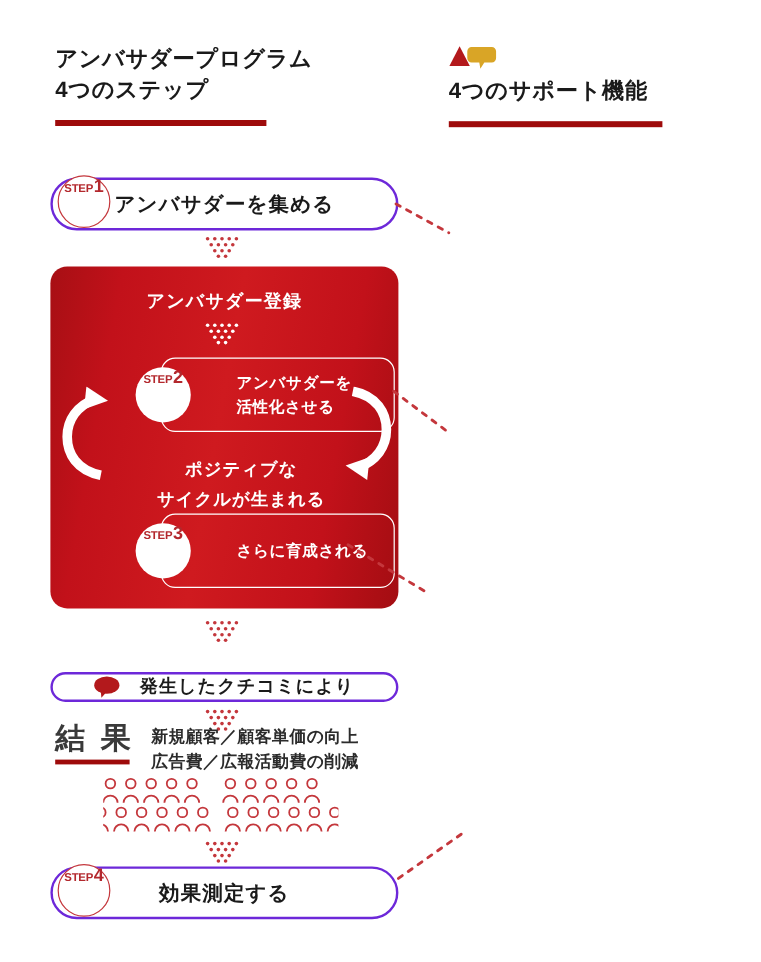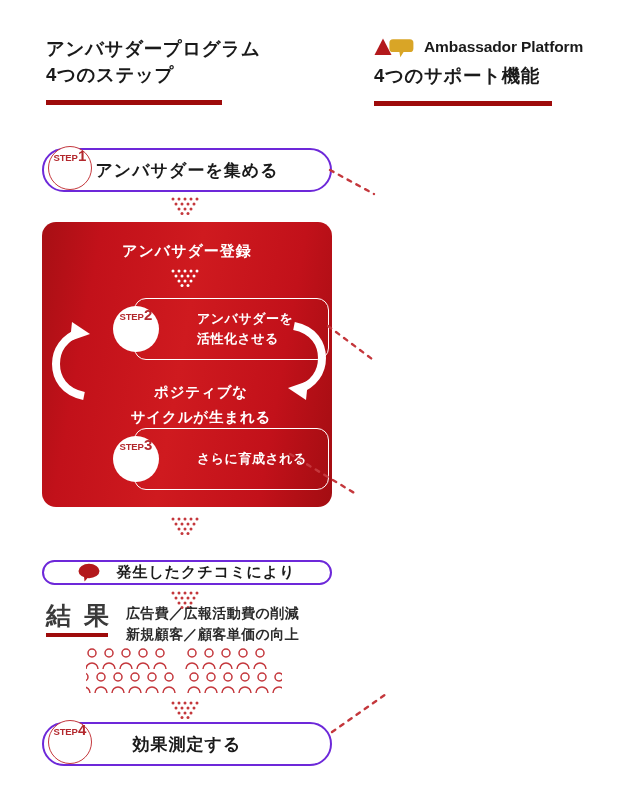--- a/index.html
+++ b/index.html
@@ -233,21 +233,20 @@
   <div class="h-line">4つのステップ</div>
   <div class="h-rule"></div>
 </div>
 
 <div class="heading-right">
   <div class="logo-row">
     <svg class="logo-mark" viewBox="0 0 42 21">
       <polygon points="9,1.5 17.5,18 0.5,18" fill="#b3191c"></polygon>
       <path d="M19 2.2 h16.8 a3.6 3.6 0 0 1 3.6 3.6 v5.6 a3.6 3.6 0 0 1 -3.6 3.6 h-6.2 l-3.3 5.2 -0.9 -5.2 h-6.4 a3.6 3.6 0 0 1 -3.6 -3.6 v-5.6 a3.6 3.6 0 0 1 3.6 -3.6 z" fill="#d9a526"></path>
     </svg>
-    <span class="logo-text">Ambassador Platform</span>
   </div>
   <div class="h-line">4つのサポート機能</div>
   <div class="h-rule right"></div>
 </div>
 
 <div class="pill" style="left:42px; top:148px; width:290px; height:44px;">
   <span class="pill-label">アンバサダーを集める</span>
 </div>
 <div class="step-badge" style="left:48px; top:146px;">
   <span class="s-word">STEP</span>
@@ -377,22 +376,22 @@
       <circle cx="18" cy="17.5" r="1.5"></circle>
   </g>
 </svg>
 
 <div class="result-block">
   <div>
     <div class="result-kanji">結 果</div>
     <div class="result-kanji-underline"></div>
   </div>
   <div class="result-lines">
+    <div>新規顧客／顧客単価の向上</div>
     <div>広告費／広報活動費の削減</div>
-    <div>新規顧客／顧客単価の向上</div>
   </div>
 </div>
 
 <svg class="people" width="196" height="48" viewBox="0 0 196 48">
   <g id="people-group" stroke="#c4373c" stroke-width="1.5" fill="none">
 
     <g>
       <g transform="translate(0,0)">   
           <circle cx="6" cy="5" r="4"></circle>
           <path d="M0 21 a6 6 0 0 1 12 0"></path>

